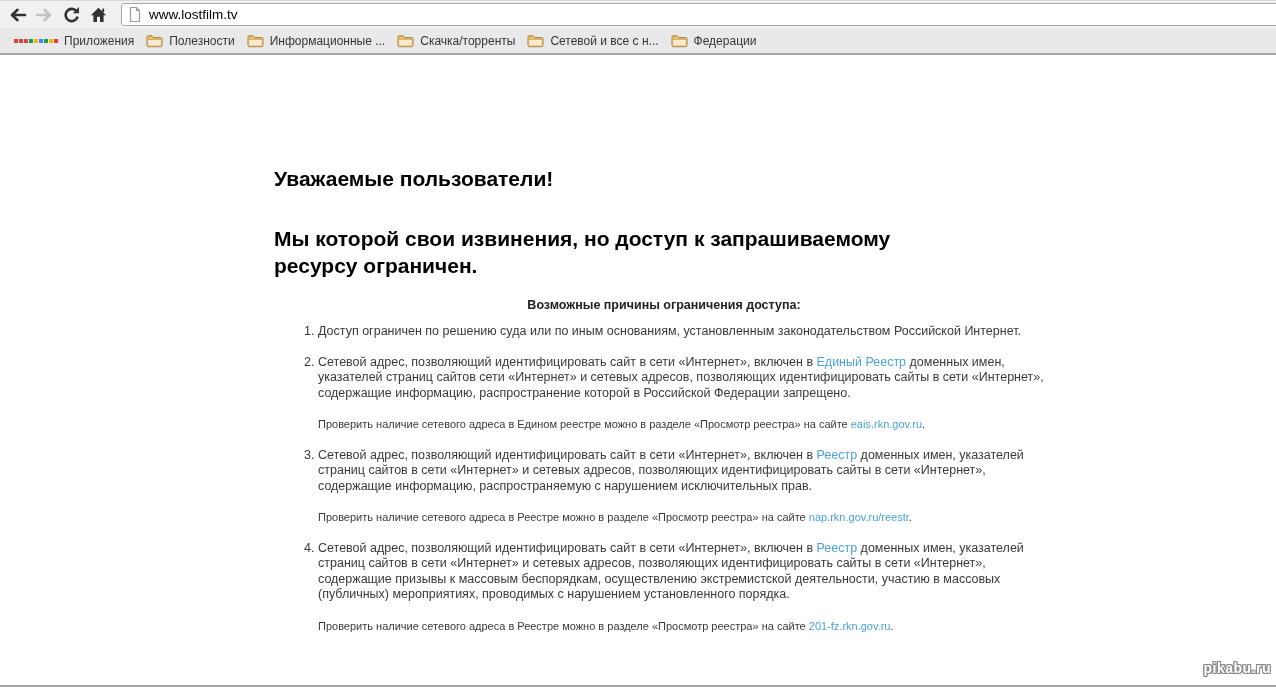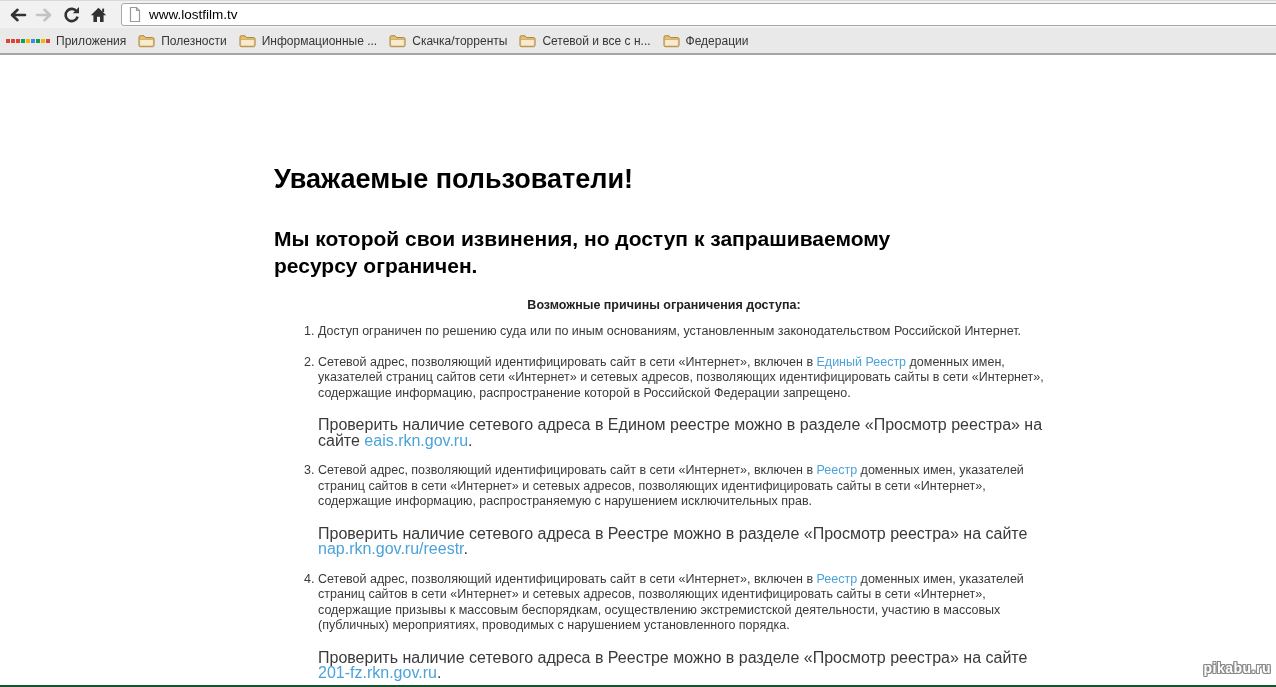--- a/index.html
+++ b/index.html
@@ -3,21 +3,21 @@
 <meta charset="utf-8">
 <style>
   * { box-sizing: border-box; margin: 0; padding: 0; }
   html, body { background: #ffffff; }
   body { font-family: "Liberation Sans", "DejaVu Sans", sans-serif; }
 
   .screen {
     position: relative;
     width: 1276px;
     height: 687px;
-    background: #14532d;
+    background: #a3a3a3;
     overflow: hidden;
   }
 
   
   .toolbar {
     height: 28px;
     background: #f1f1f1;
     border-top: 1px solid #d9d9d9;
     display: flex;
     align-items: center;
@@ -53,21 +53,21 @@
     white-space: nowrap;
   }
 
   
   .bookmarks-bar {
     height: 27px;
     background: #e9e9e9;
     border-bottom: 2px solid #a5a5a5;
     display: flex;
     align-items: center;
-    padding: 0 0;
+    padding: 0 8px;
   }
   .bm-item {
     display: flex;
     align-items: center;
     height: 22px;
     padding: 0 6px;
     cursor: pointer;
     border-radius: 2px;
   }
   .bm-item .bm-icon { margin-right: 6px; display: flex; align-items: center; }
@@ -96,21 +96,21 @@
     position: relative;
     width: 100%;
     height: 630px;
     background: #ffffff;
   }
   .page {
     padding: 111px 0 0 274px;
     width: 1054px;
   }
   .h1 {
-    font-size: 27px;
+    font-size: 21px;
     font-weight: bold;
     color: #000000;
     line-height: 26px;
   }
   .h2 {
     margin-top: 33px;
     font-size: 21px;
     font-weight: bold;
     color: #000000;
     line-height: 27px;
@@ -130,21 +130,21 @@
   }
   ol.reasons li {
     font-size: 12.5px;
     color: #3a3a3a;
     line-height: 15.5px;
     margin-bottom: 15px;
   }
   ol.reasons li .li-text { display: block; }
   .note {
     margin-top: 16px;
-    font-size: 16px;
+    font-size: 11px;
     color: #3a3a3a;
     line-height: 15.5px;
   }
   a.lnk {
     color: #4ba3da;
     text-decoration: none;
     cursor: pointer;
   }
 
   

